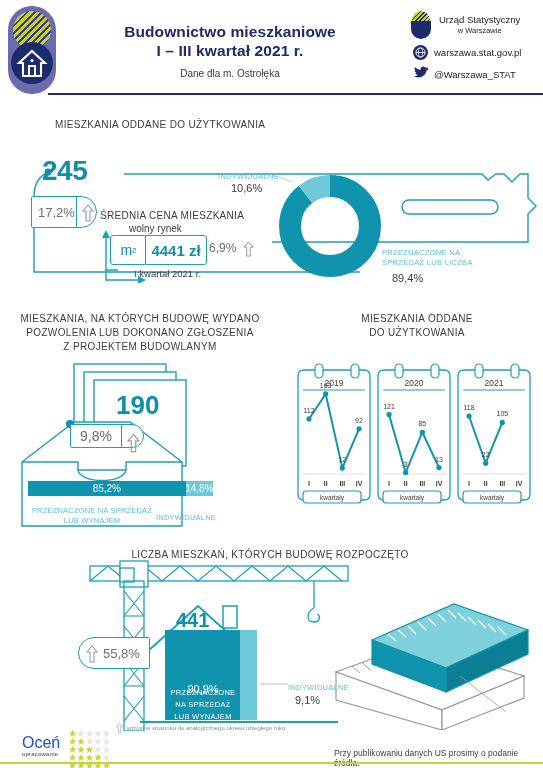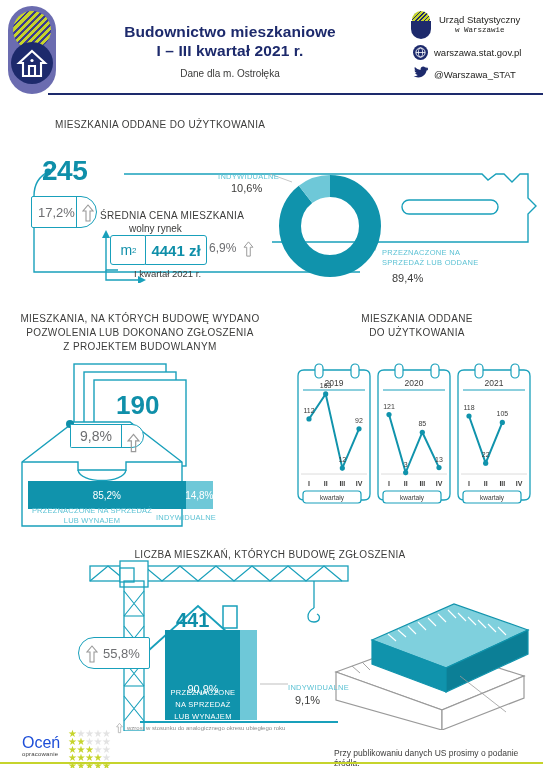--- a/index.html
+++ b/index.html
@@ -30,21 +30,21 @@
   .subtitle{margin-top:8px;font-size:10px;color:#3c3c3b;}
   .brand{position:absolute;left:408px;top:10px;width:132px;}
   .brand-row{display:flex;align-items:center;margin-bottom:5px;text-align:center;}
   .brand-logo{position:relative;width:26px;height:30px;flex:0 0 26px;margin-right:5px;}
   .bl-green{position:absolute;left:4px;top:1px;width:18px;height:18px;border-radius:50%;
     background:#c6d42c;
     background-image:repeating-linear-gradient(135deg,#1d2a6c 0 1px,rgba(0,0,0,0) 1px 3px);}
   .bl-navy{position:absolute;left:3px;top:11px;width:20px;height:18px;
     border-radius:0 0 12px 12px;background:#1d2a6c;}
   .brand-txt{font-size:9.5px;color:#1d1d1b;line-height:11px;}
-  .brand-txt .small{font-size:7.5px;font-family:Liberation Mono, monospace;}
+  .brand-txt .small{font-size:7.5px;}
   .icon-circle{width:15px;height:15px;border-radius:50%;background:#1d2a6c;
     flex:0 0 15px;margin-right:6px;margin-left:5px;position:relative;}
   .icon-circle svg{position:absolute;left:2px;top:2px;}
   .brand-link{font-size:9.5px;color:#1d1d1b;}
   .tw-icon{flex:0 0 15px;margin-right:6px;margin-left:5px;}
   .header-rule{position:absolute;left:48px;top:93px;width:495px;height:2px;background:#1d2a6c;}
 
   
   .sec-title{position:absolute;font-size:10px;color:#3c3c3b;letter-spacing:0.35px;
     text-align:center;line-height:14px;}
@@ -78,21 +78,21 @@
   #lbl-spr{position:absolute;left:382px;top:248px;font-size:7.5px;color:#5cc2d4;letter-spacing:0.3px;
     line-height:10px;}
   #val-spr{position:absolute;left:392px;top:272px;font-size:11px;color:#3c3c3b;}
 
   
   #s2-title{left:20px;top:312px;width:240px;}
   .big325{position:absolute;left:116px;top:390px;font-size:26px;font-weight:bold;color:#0f8fa9;}
   #pill2{left:70px;top:424px;width:74px;height:24px;border-radius:2px 18px 18px 2px;}
   #pill2 .val{font-size:14px;color:#6d6e71;padding-left:9px;}
   #pill2 .sep{position:absolute;left:50px;top:0;bottom:0;width:1.4px;background:#19a0bb;}
-  .bar2{position:absolute;left:28px;top:481px;width:185px;height:28px;display:flex;}
+  .bar2{position:absolute;left:28px;top:481px;width:185px;height:15px;display:flex;}
   .bar2 .seg-a{background:#1093ac;color:#fff;font-size:10px;
     display:flex;align-items:center;justify-content:center;}
   .bar2 .seg-b{background:#6ec8d8;color:#fff;font-size:10px;
     display:flex;align-items:center;justify-content:center;}
   #bar2-lbl-a{position:absolute;left:22px;top:506px;width:140px;text-align:center;
     font-size:7.5px;color:#5cc2d4;letter-spacing:0.2px;line-height:10px;}
   #bar2-lbl-b{position:absolute;left:151px;top:513px;width:70px;text-align:center;
     font-size:7.5px;color:#5cc2d4;letter-spacing:0.2px;}
 
   
@@ -240,21 +240,21 @@
   <div id="s1-quarter">I kwartał 2021 r.</div>
 
   <svg class="donut-wrap" viewBox="0 0 116 116">
     <circle cx="58" cy="58" r="40" fill="none" stroke="#1093ac" stroke-width="22" stroke-dasharray="224.6 26.6" transform="rotate(-90 58 58)"></circle>
     <circle cx="58" cy="58" r="40" fill="none" stroke="#6ec8d8" stroke-width="22" stroke-dasharray="26.6 224.6" stroke-dashoffset="-224.6" transform="rotate(-90 58 58)"></circle>
   </svg>
   <div id="lbl-ind">INDYWIDUALNE</div>
   <div id="val-ind">10,6%</div>
   <div id="lbl-spr">
     <div>PRZEZNACZONE NA</div>
-    <div>SPRZEDAŻ LUB ODDANE</div>
+    <div>SPRZEDAŻ LUB LICZBA</div>
   </div>
   <div id="val-spr">89,4%</div>
 
   <div class="sec-title" id="s2-title">
     <div>MIESZKANIA, NA KTÓRYCH BUDOWĘ  WYDANO</div>
     <div>POZWOLENIA LUB DOKONANO ZGŁOSZENIA</div>
     <div>Z PROJEKTEM BUDOWLANYM</div>
   </div>
 
   <svg style="position:absolute;left:18px;top:358px;" width="240" height="180">
@@ -349,21 +349,21 @@
       <circle cx="174" cy="54.011428571428574" r="2.6" fill="#1093ac"></circle>
       <text x="174" y="48.011428571428574" text-anchor="middle" font-size="7" fill="#3c3c3b" font-family="&quot;Liberation Sans&quot;, sans-serif">118</text>
       <circle cx="190.66666666666666" cy="101.18857142857144" r="2.6" fill="#1093ac"></circle>
       <text x="190.66666666666666" y="95.18857142857144" text-anchor="middle" font-size="7" fill="#3c3c3b" font-family="&quot;Liberation Sans&quot;, sans-serif">22</text>
       <circle cx="207.33333333333334" cy="60.4" r="2.6" fill="#1093ac"></circle>
       <text x="207.33333333333334" y="54.4" text-anchor="middle" font-size="7" fill="#3c3c3b" font-family="&quot;Liberation Sans&quot;, sans-serif">105</text>
       <rect x="168" y="129" width="58" height="12" rx="3" fill="#fff" stroke="#19a0bb" stroke-width="1.2"></rect>
       <text x="197" y="137.5" text-anchor="middle" font-size="6.5" fill="#3c3c3b" font-family="&quot;Liberation Sans&quot;, sans-serif">kwartały</text>
     </svg>
 
-  <div class="sec-title" id="s4-title">LICZBA MIESZKAŃ, KTÓRYCH BUDOWĘ  ZGŁOSZENIA</div>
+  <div class="sec-title" id="s4-title">LICZBA MIESZKAŃ, KTÓRYCH BUDOWĘ  ROZPOCZĘTO</div>
 
   <svg class="crane" viewBox="0 0 300 175">
 
     <rect x="10" y="10" width="258" height="15" fill="none" stroke="#19a0bb" stroke-width="1.3"></rect>
     <path d="M10 25 L28 10 L46 25 L64 10 L82 25 L100 10 L118 25 L136 10 L154 25 L172 10 L190 25 L208 10 L226 25 L244 10 L262 25" fill="none" stroke="#19a0bb" stroke-width="1.3"></path>
 
     <rect x="40" y="5" width="28" height="26" fill="#fff" stroke="#19a0bb" stroke-width="1.3"></rect>
     <rect x="40" y="12" width="14" height="14" fill="#fff" stroke="#19a0bb" stroke-width="1.3"></rect>
 
     <rect x="44" y="25" width="20" height="150" fill="none" stroke="#19a0bb" stroke-width="1.3"></rect>

